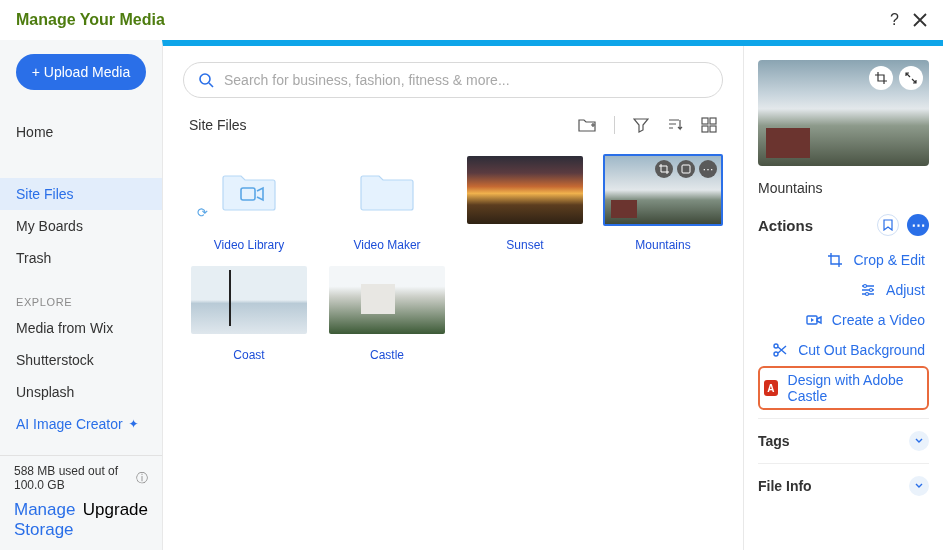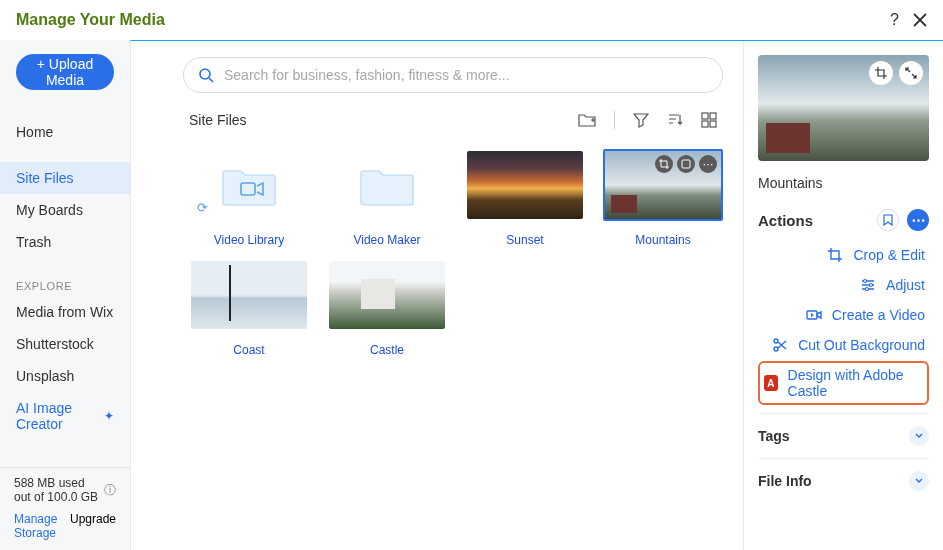--- a/index.html
+++ b/index.html
@@ -4,31 +4,31 @@
 <style>
   * { box-sizing: border-box; }
   body { margin:0; font-family: -apple-system, "Helvetica Neue", Arial, sans-serif; font-size:14px; color:#333; background:#fff; width:943px; height:550px; overflow:hidden; }
   .header { display:flex; align-items:center; justify-content:space-between; height:40px; padding:0 16px; }
   .header-title { font-weight:700; font-size:16px; color:#4d7c0f; }
   .header-right { display:flex; gap:14px; align-items:center; }
   .main-row { display:flex; height:510px; }
   .sidebar { width:165px; background:#f5f7f8; display:flex; flex-direction:column; padding-top:14px; }
   .upload-btn { margin:0 16px 18px; background:#2a6fe8; color:#fff; border:none; border-radius:20px; height:36px; font-size:14px; font-weight:500; cursor:pointer; display:flex; align-items:center; justify-content:center; }
   .side-link { padding:8px 16px; color:#333; cursor:pointer; font-size:14px; }
-  .side-link.home { margin-top:8px; margin-bottom:14px; }
+  .side-link.home { margin-top:8px; margin-bottom:30px; }
   .side-section-label { font-size:11px; letter-spacing:0.6px; color:#8b8b8b; padding:10px 16px 4px; }
   .side-link.active { background:#e2edfb; color:#2a6fe8; font-weight:500; }
   .side-link.ai { color:#2a6fe8; display:flex; align-items:center; gap:6px; }
   .spacer { flex:1; }
   .storage-row { padding:8px 14px 4px; font-size:12px; color:#333; display:flex; align-items:center; gap:4px; }
-  .storage-links { padding:4px 14px 10px; display:flex; justify-content:space-between; font-size:12px; }
+  .storage-links { padding:4px 14px 10px; display:flex; justify-content:space-between; font-size:17px; }
   .storage-links .manage { color:#2a6fe8; }
   .storage-links .upgrade { color:#000000; }
 
-  .content { flex:1; border-left:1px solid #e8e8e8; border-top:1px solid #0ea5e9; display:flex;padding-left:32px; }
+  .content { flex:1; border-left:1px solid #e8e8e8; border-top:6px solid #0ea5e9; display:flex; }
   .files-area { flex:1; padding:16px 20px; position:relative; }
   .search-box { display:flex; align-items:center; gap:8px; border:1px solid #d9d9d9; border-radius:22px; height:36px; padding:0 14px; }
   .search-box input { border:none; outline:none; flex:1; font-size:14px; color:#333; background:transparent; }
   .search-box input::placeholder { color:#a8a8a8; }
   .toolbar-row { display:flex; align-items:center; justify-content:space-between; margin:18px 0 22px; padding:0 6px; }
   .location-label { font-size:14px; color:#333; }
   .tool-icons { display:flex; gap:18px; align-items:center; color:#555; }
   .tool-divider { width:1px; height:18px; background:#d0d0d0; }
 
   .grid { display:grid; grid-template-columns:repeat(4,120px); gap:14px 18px; padding-left:6px; }

